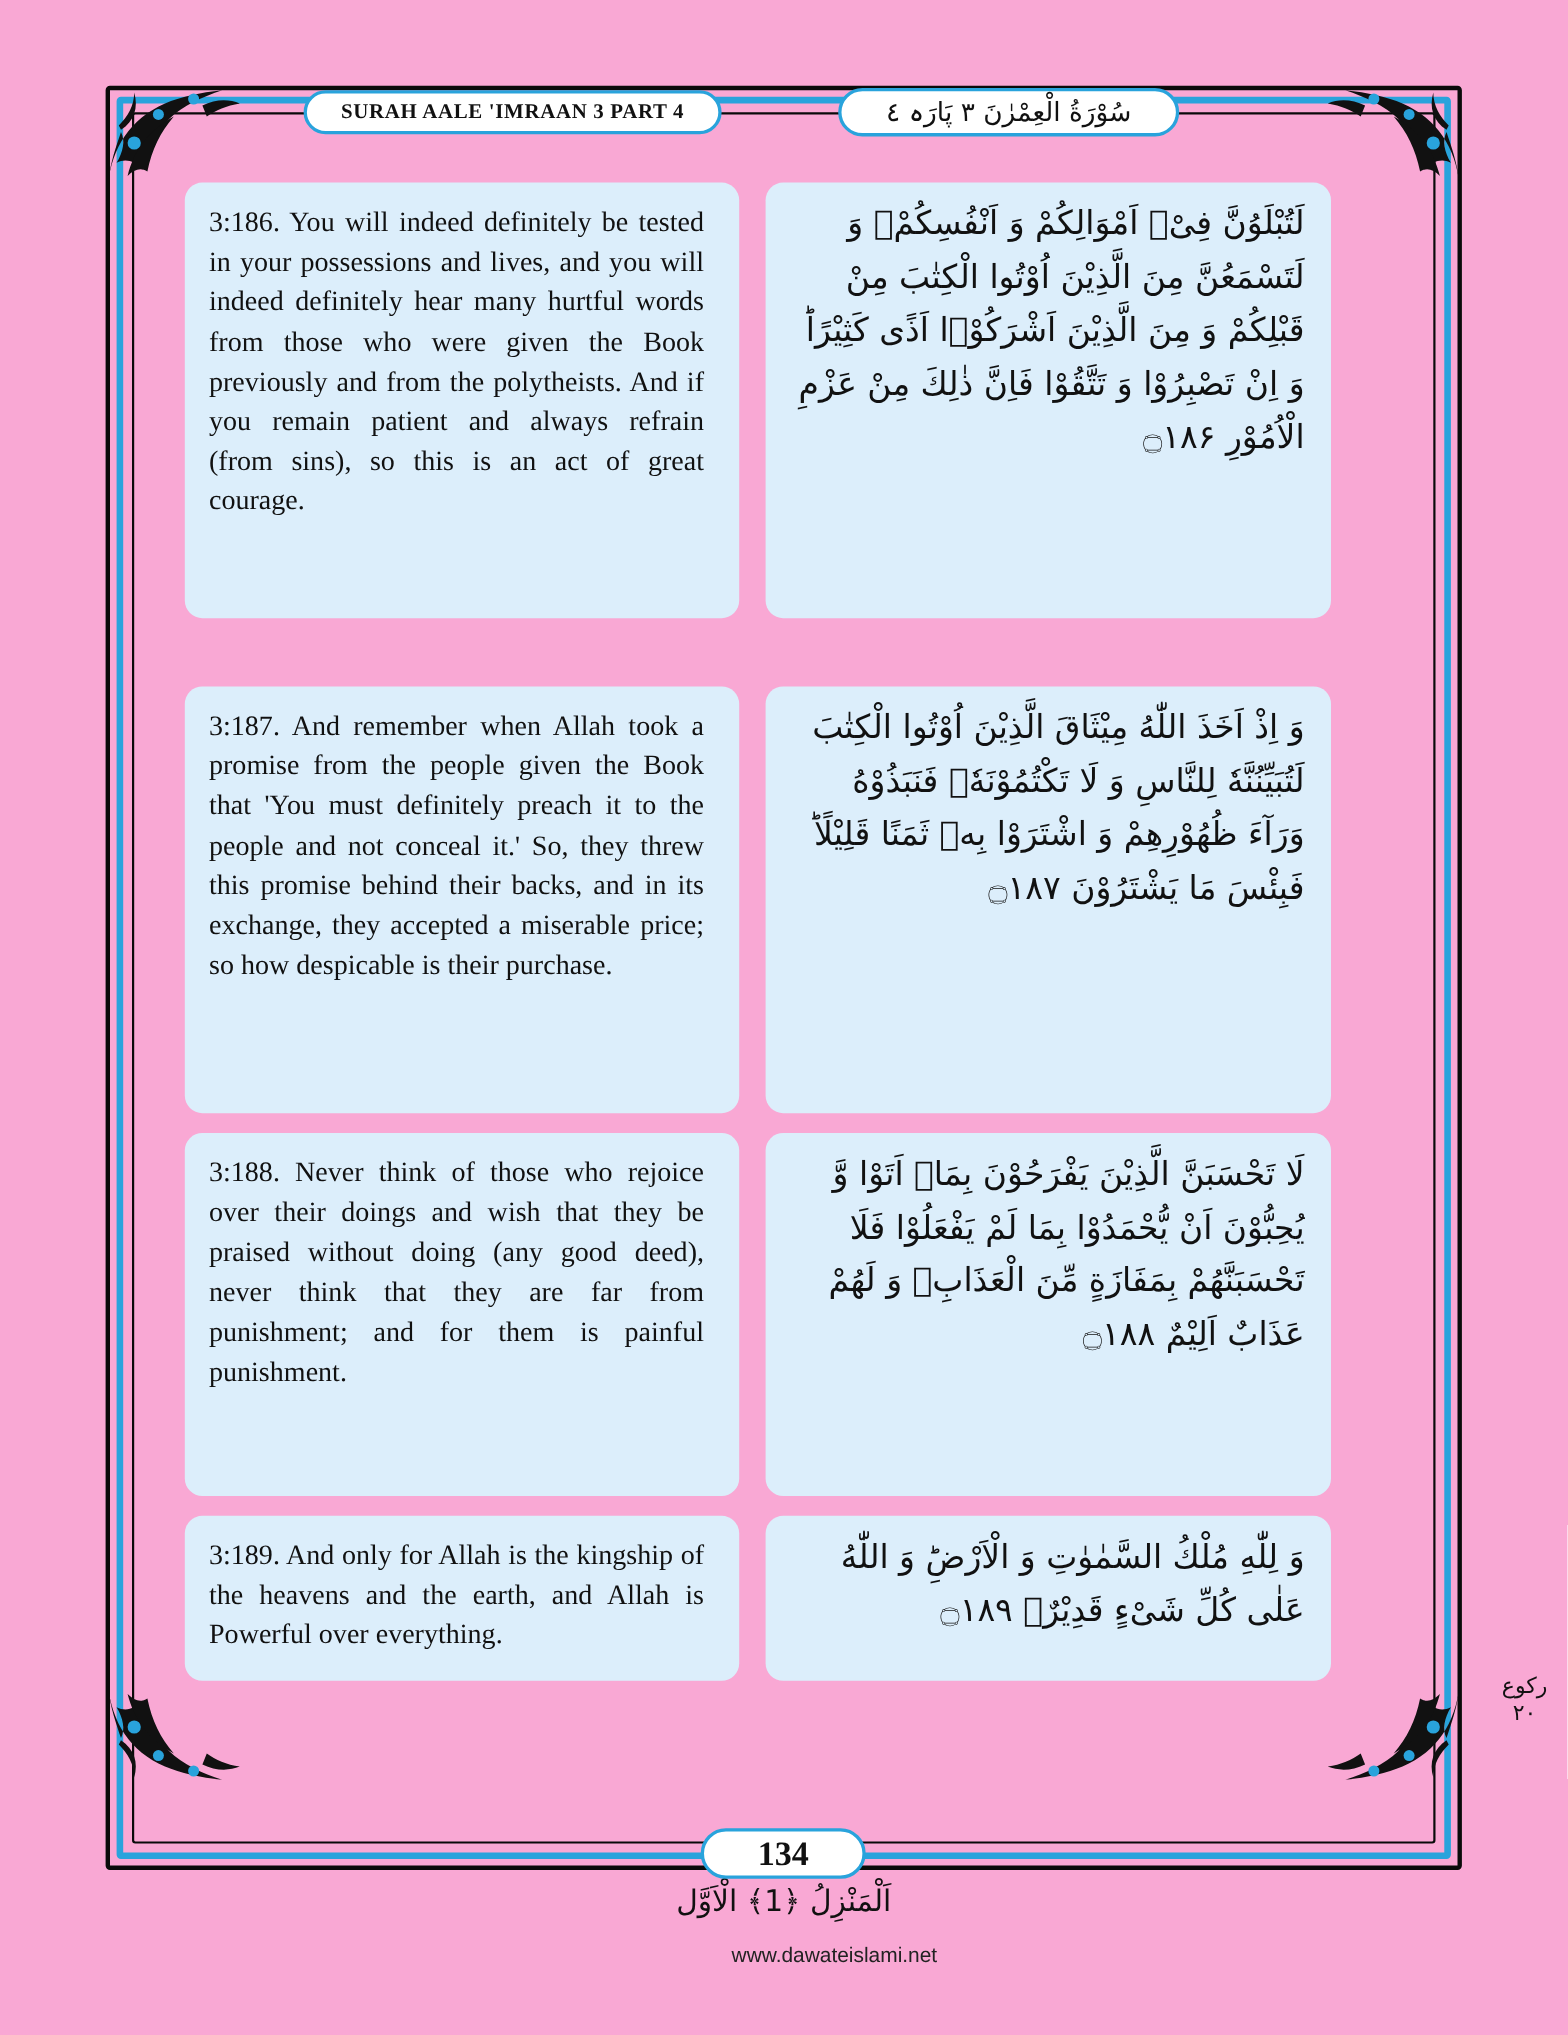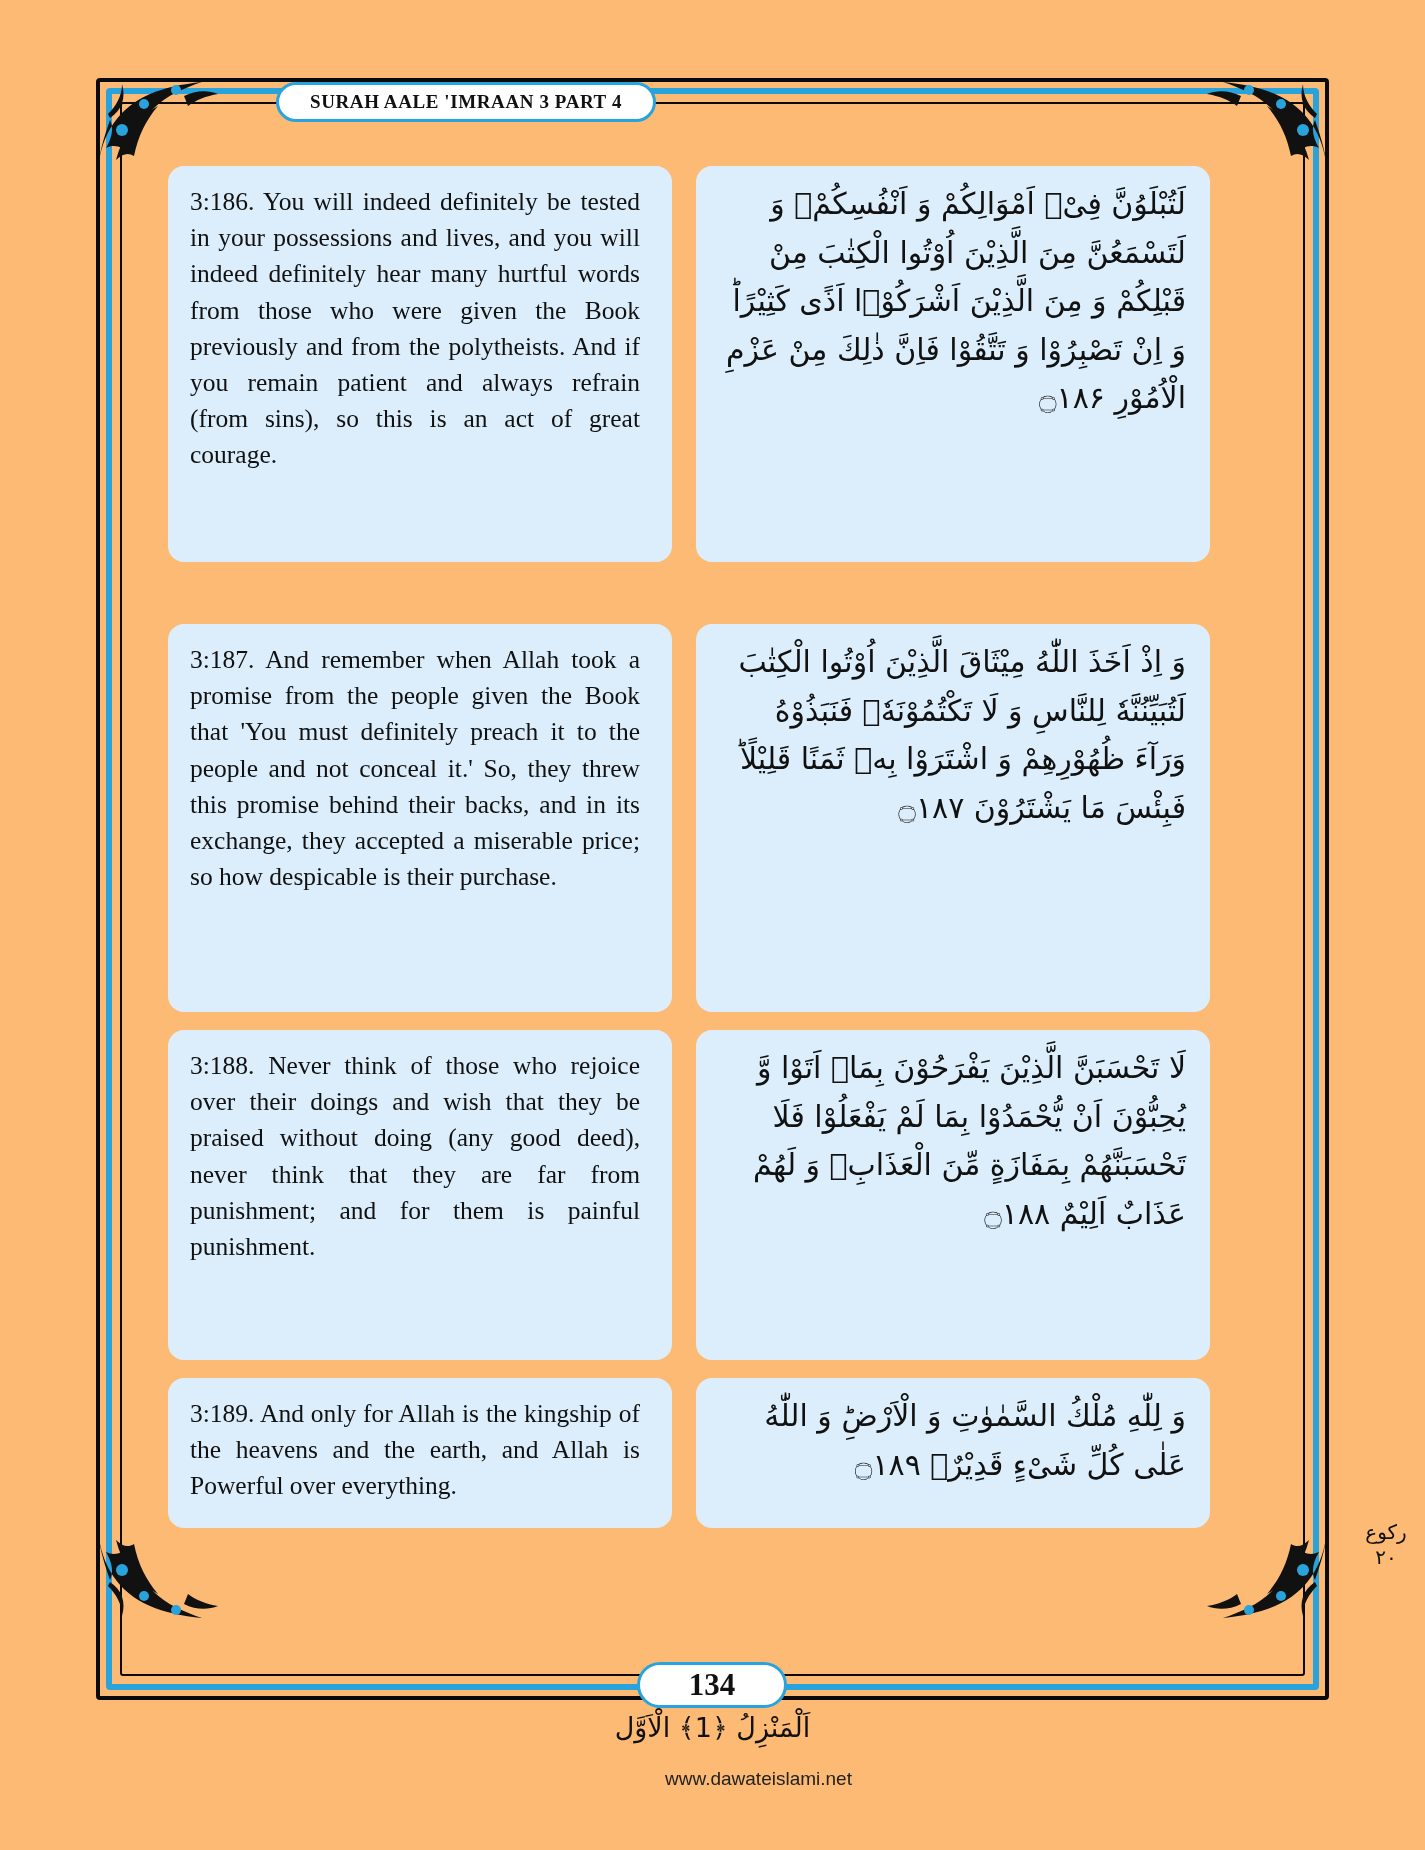--- a/index.html
+++ b/index.html
@@ -14,21 +14,21 @@
     position: relative;
     overflow: hidden;
   }
 
   
   .page {
     position: absolute;
     left: 0; top: 0;
     width: 1425px;
     height: 1850px;
-    background: #fdba74;
+    background: #f9a8d4;
   }
 
   .border-outer {
     position: absolute;
     left: 96px; top: 78px;
     width: 1233px;   
     height: 1622px;
     border: 4px solid #0a0a0a;
     border-radius: 4px;
     box-sizing: border-box;
@@ -259,20 +259,23 @@
       <circle cx="52" cy="30" r="5" fill="#29a3dc"></circle>
       <circle cx="84" cy="16" r="5" fill="#29a3dc"></circle>
       <path d="M16 40 C 24 32, 30 22, 30 10 C 34 24, 30 36, 18 44 Z" fill="#111"></path>
       <path d="M92 22 C 104 16, 116 16, 126 20 C 114 22, 104 26, 96 32 Z" fill="#111"></path>
     </svg>
   </div>
 
   <div class="header-en">
     <span>SURAH AALE 'IMRAAN 3 PART 4</span>
   </div>
+  <div class="header-ar">
+    <span>سُوْرَةُ الْعِمْرٰنَ ٣ پَارَہ ٤</span>
+  </div>
 
   <div class="content">
 
     <div class="ayah-row row-186">
       <div class="cell cell-en">
         <div class="en-text">3:186. You will indeed definitely be tested in your possessions and lives, and you will indeed definitely hear many hurtful words from those who were given the Book previously and from the polytheists. And if you remain patient and always refrain (from sins), so this is an act of great courage.</div>
       </div>
       <div class="cell cell-ar">
         <div class="ar-text">لَتُبْلَوُنَّ فِیْۤ اَمْوَالِكُمْ وَ اَنْفُسِكُمْ۫ وَ لَتَسْمَعُنَّ مِنَ الَّذِیْنَ اُوْتُوا الْكِتٰبَ مِنْ قَبْلِكُمْ وَ مِنَ الَّذِیْنَ اَشْرَكُوْۤا اَذًى كَثِیْرًاؕ وَ اِنْ تَصْبِرُوْا وَ تَتَّقُوْا فَاِنَّ ذٰلِكَ مِنْ عَزْمِ الْاُمُوْرِ ۝۱۸۶</div>
       </div>

